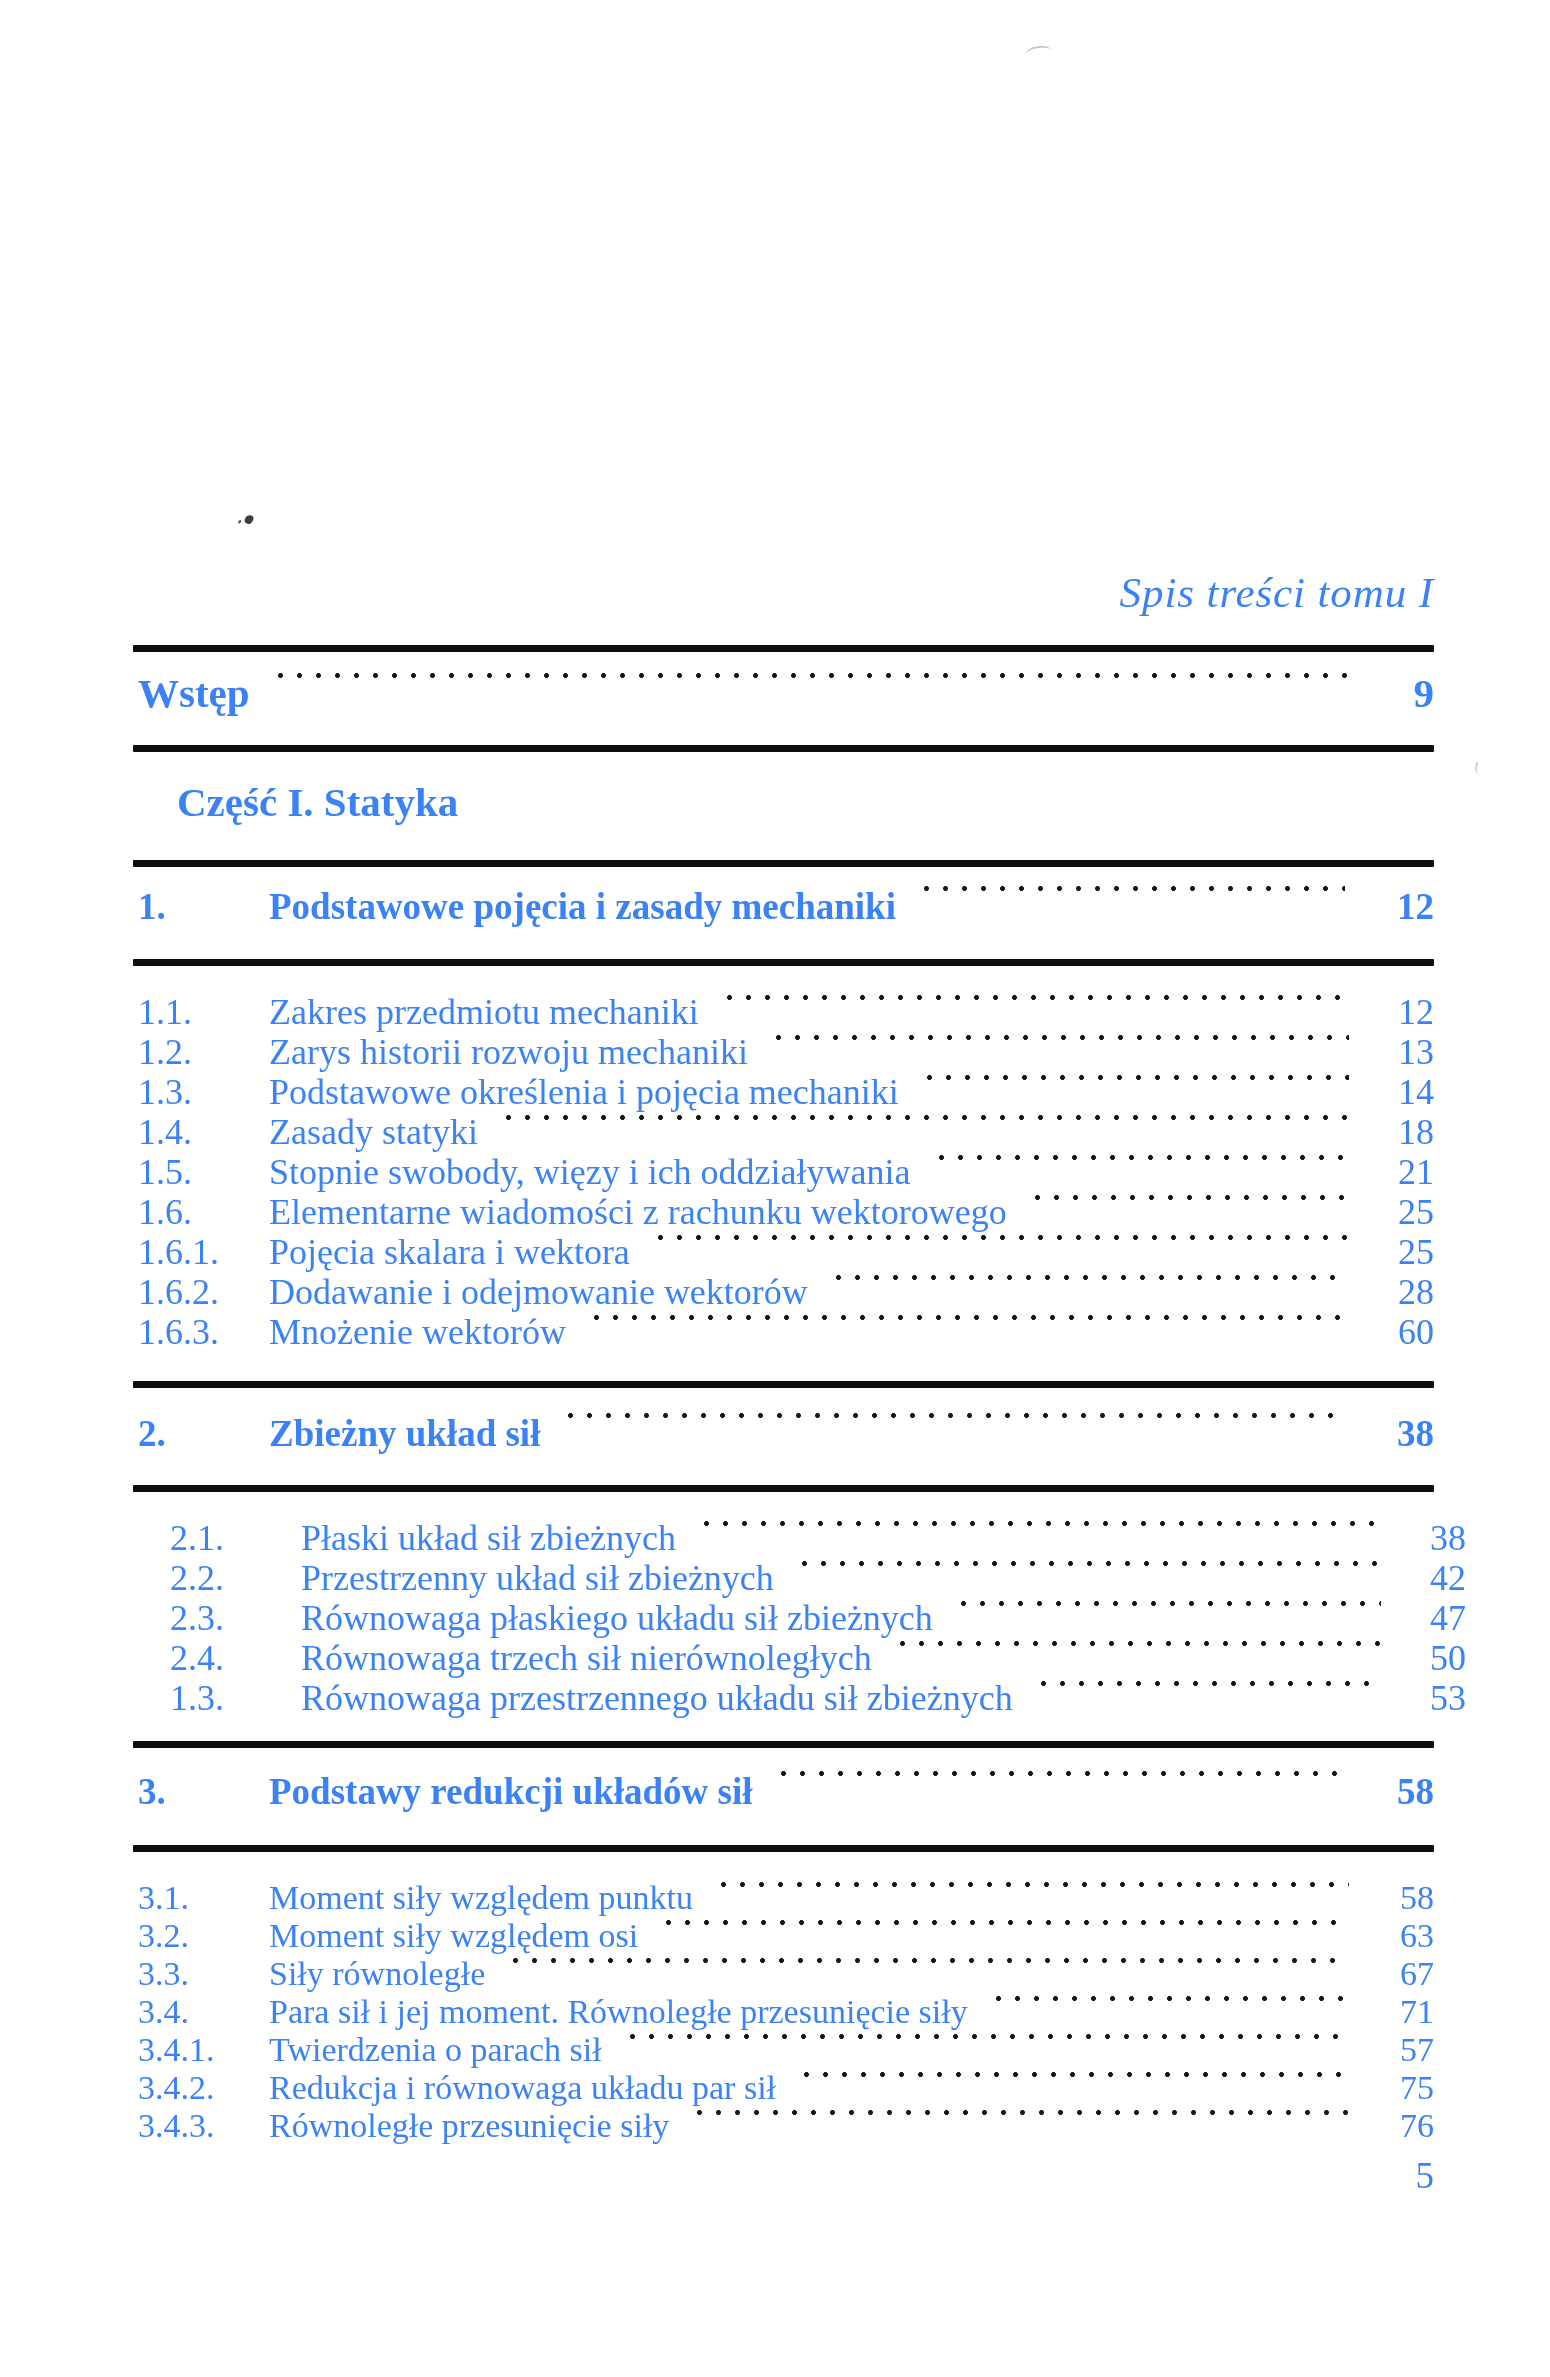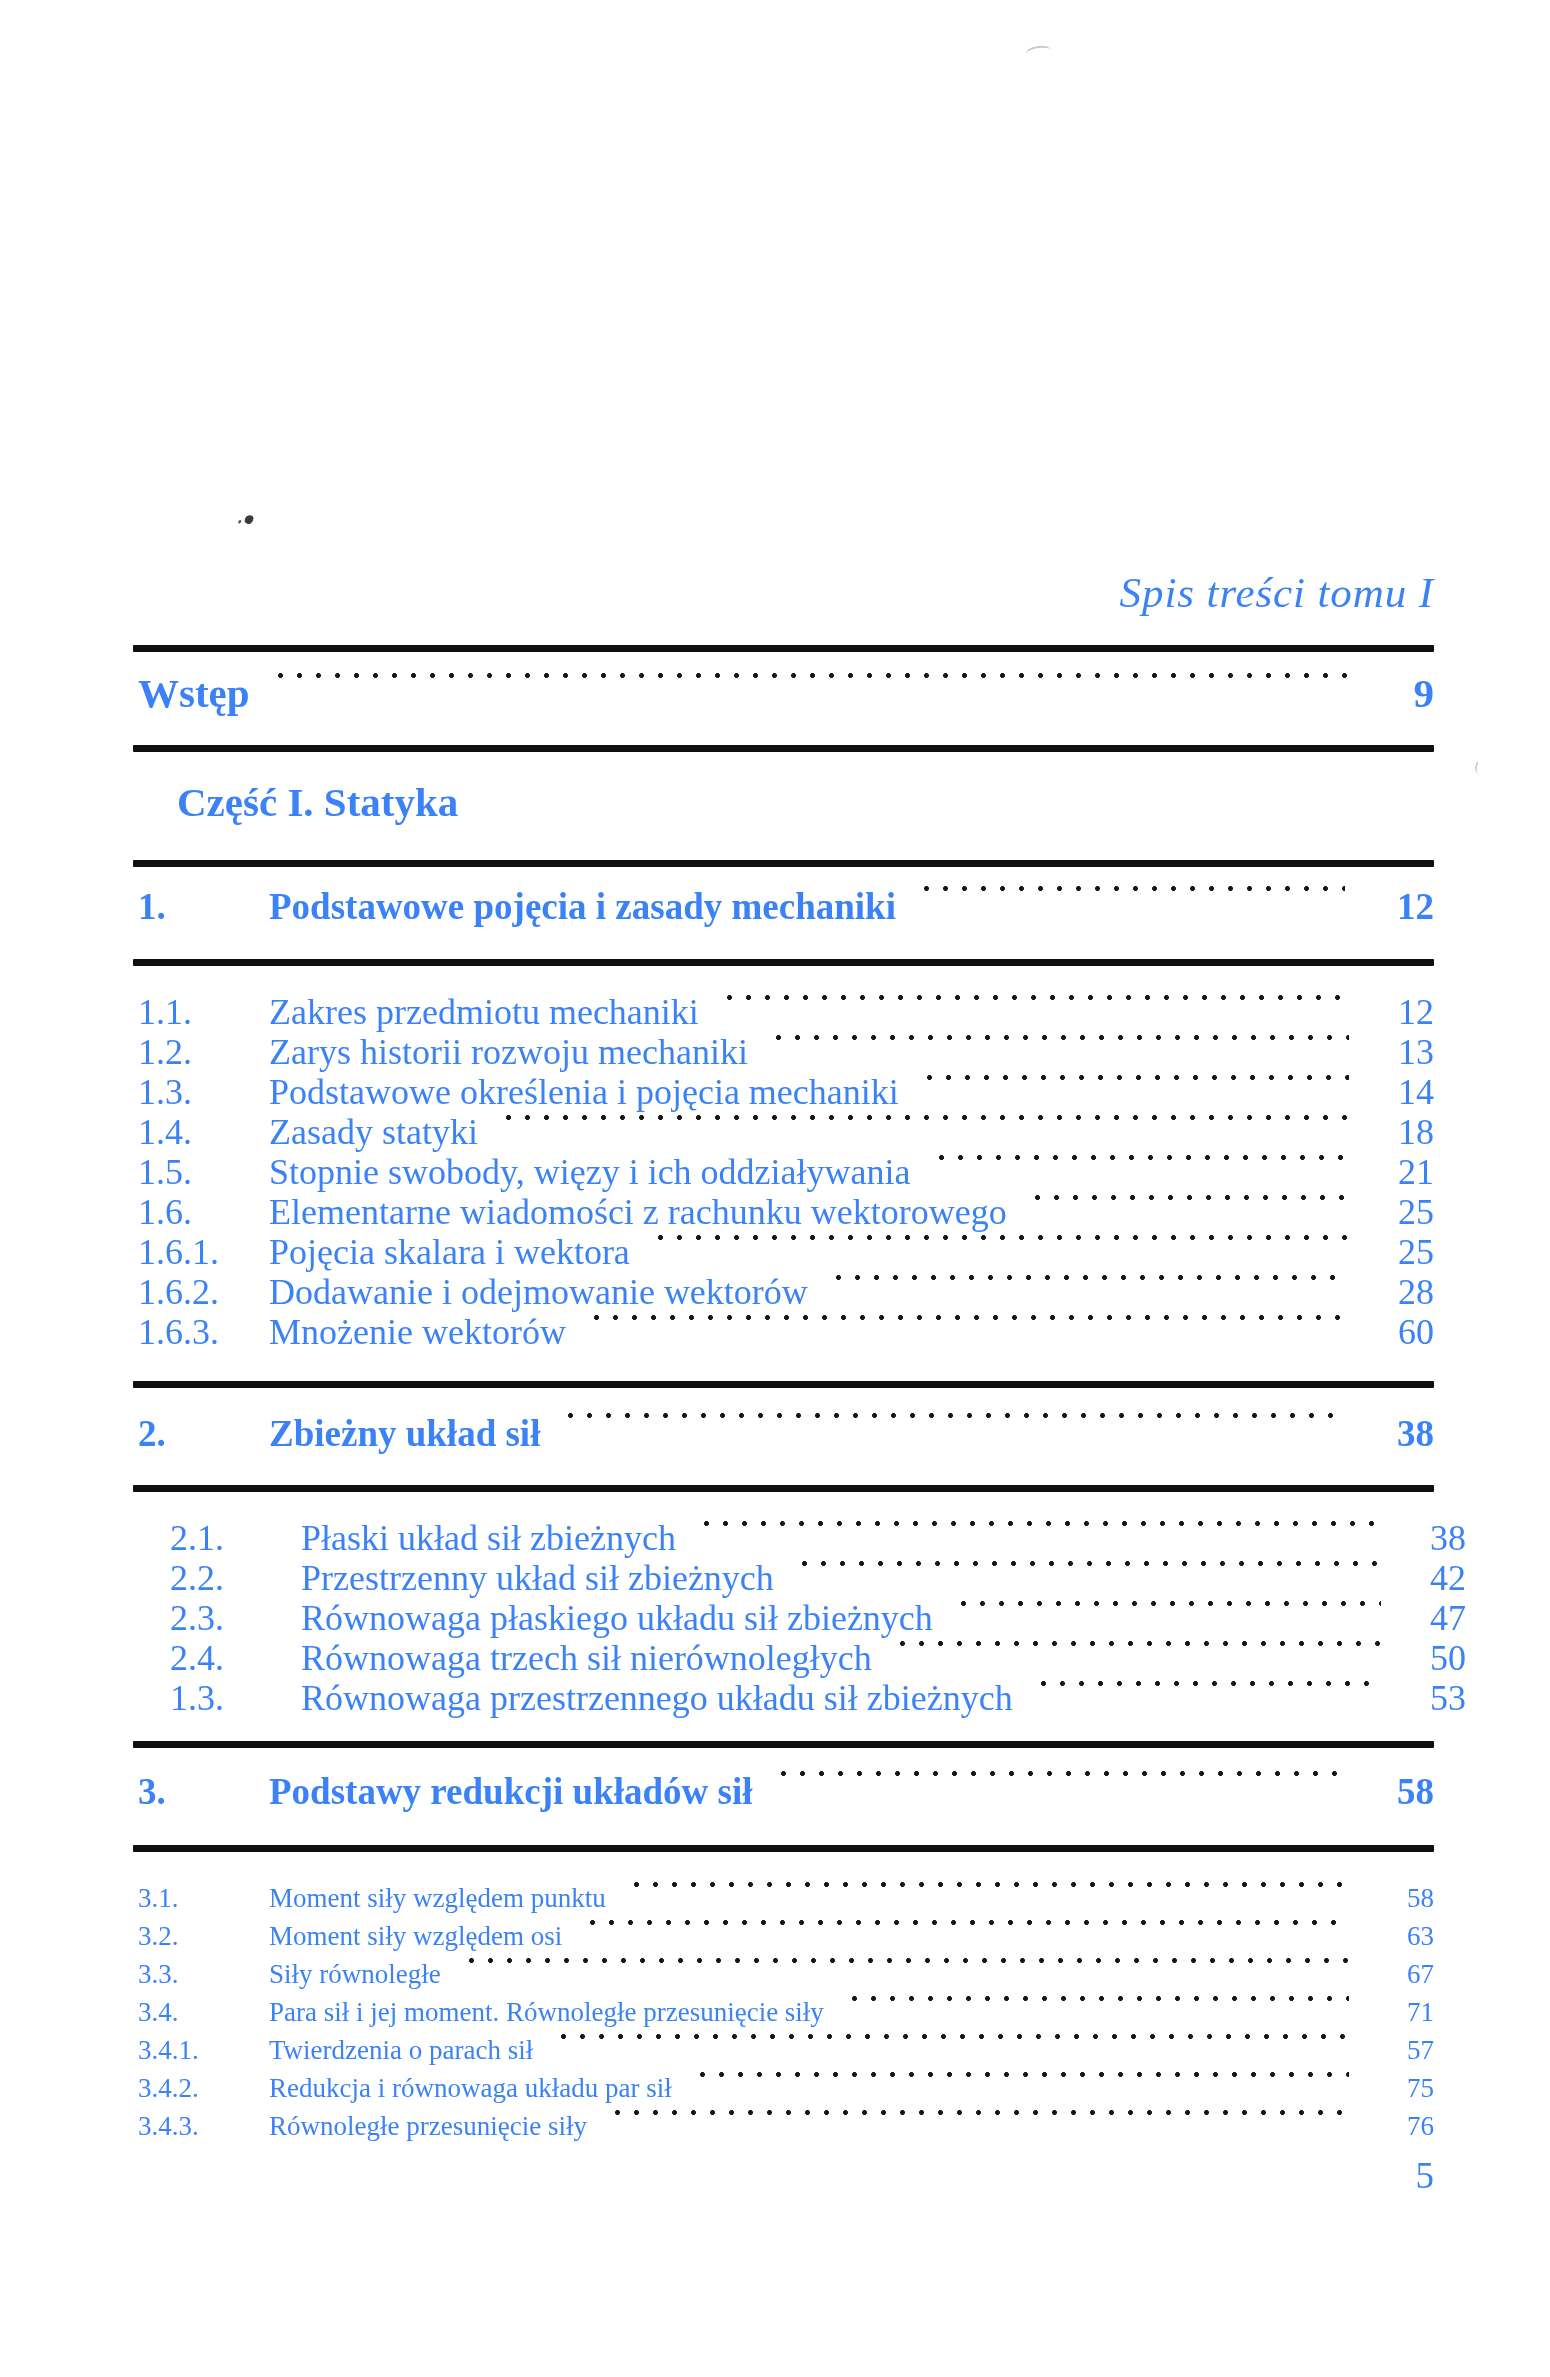--- a/index.html
+++ b/index.html
@@ -45,21 +45,21 @@
   .chap .pg{min-width:89px;}
   .chap-1{top:883px;}
   .chap-2{top:1410px;}
   .chap-3{top:1768px;}
   .group{display:block;}
   .group .row{font-size:36px;}
   .g1{top:992px;}
   .g1 .row,.g2 .row{height:40px;line-height:40px;}
   .g2{top:1518px;margin-left:32px;}
   .g3{top:1879px;}
-  .g3 .row{height:38px;line-height:38px;font-size:27px;}
+  .g3 .row{height:38px;line-height:38px;font-size:34px;}
   .rule-a{top:645px;}
   .rule-b{top:745px;}
   .rule-c{top:860px;}
   .rule-d{top:959px;}
   .rule-e{top:1381px;}
   .rule-f{top:1485px;}
   .rule-g{top:1741px;}
   .rule-h{top:1845px;}
   .footer-page{right:117px;top:2154px;font-size:37px;}
   

